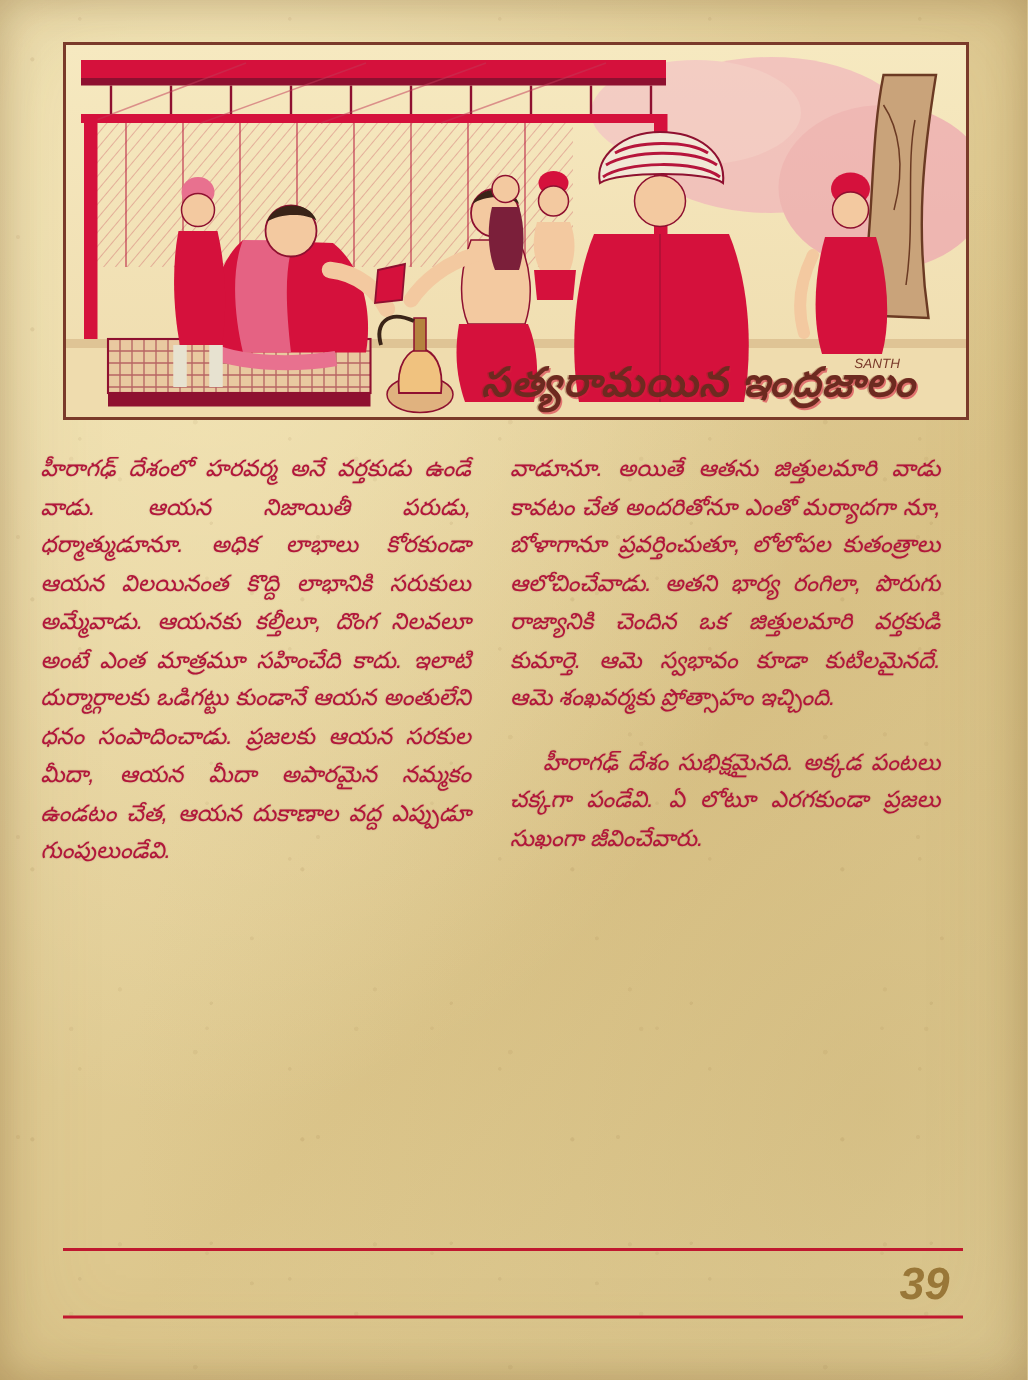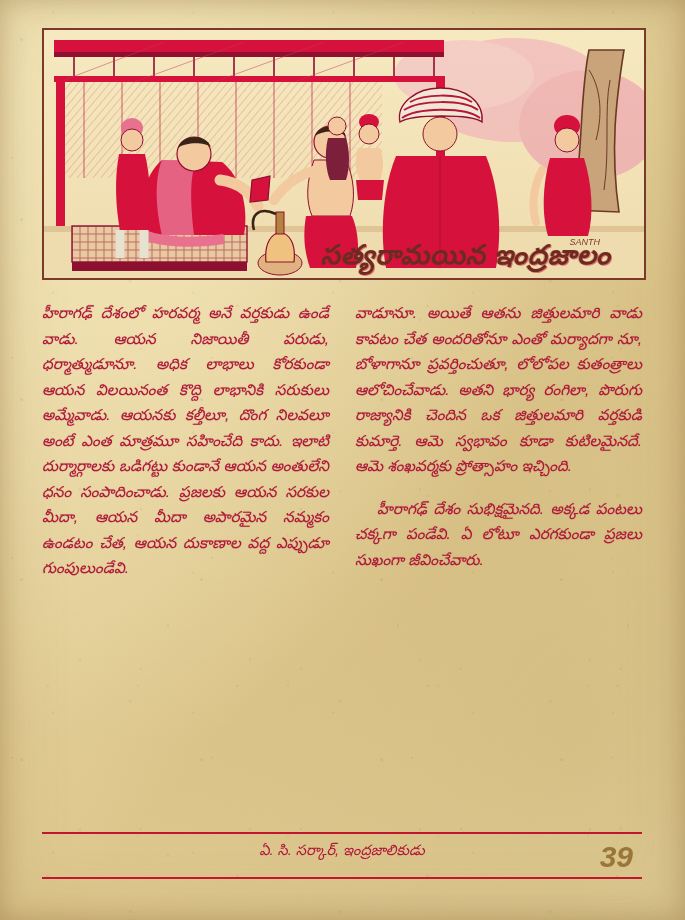--- a/index.html
+++ b/index.html
@@ -79,21 +79,21 @@
     font-weight: bold;
     font-size: 27px;
     letter-spacing: 1px;
     text-shadow: 1px 1px 0 rgba(214,30,60,.55), -1px 0 0 rgba(120,45,30,.35);
     white-space: nowrap;
   }
 
   
   .columns {
     position: absolute;
-    left: 42px;
+    left: 27px;
     top: 300px;
     width: 600px;
     height: 520px;
     display: flex;
     gap: 26px;
   }
   .col {
     width: 287px;
     color: #b2163a;
     font-size: 15.2px;
@@ -313,16 +313,15 @@
     <div class="col">
       <p>హీరాగఢ్ దేశంలో హరవర్మ అనే వర్తకుడు ఉండే వాడు. ఆయన నిజాయితీ పరుడు, ధర్మాత్ముడూనూ. అధిక లాభాలు కోరకుండా ఆయన విలయినంత కొద్ది లాభానికి సరుకులు అమ్మేవాడు. ఆయనకు కల్తీలూ, దొంగ నిలవలూ అంటే ఎంత మాత్రమూ సహించేది కాదు. ఇలాటి దుర్మార్గాలకు ఒడిగట్టు కుండానే ఆయన అంతులేని ధనం సంపాదించాడు. ప్రజలకు ఆయన సరకుల మీదా, ఆయన మీదా అపారమైన నమ్మకం ఉండటం చేత, ఆయన దుకాణాల వద్ద ఎప్పుడూ గుంపులుండేవి.</p>
     </div>
     <div class="col">
       <p>వాడూనూ. అయితే ఆతను జిత్తులమారి వాడు కావటం చేత అందరితోనూ ఎంతో మర్యాదగా నూ, బోళాగానూ ప్రవర్తించుతూ, లోలోపల కుతంత్రాలు ఆలోచించేవాడు. అతని భార్య రంగిలా, పొరుగు రాజ్యానికి చెందిన ఒక జిత్తులమారి వర్తకుడి కుమార్తె. ఆమె స్వభావం కూడా కుటిలమైనదే. ఆమె శంఖవర్మకు ప్రోత్సాహం ఇచ్చింది.</p>
       <p>హీరాగఢ్ దేశం సుభిక్షమైనది. అక్కడ పంటలు చక్కగా పండేవి. ఏ లోటూ ఎరగకుండా ప్రజలు సుఖంగా జీవించేవారు.</p>
     </div>
   </div>
 
   <div class="rule top"></div>
-  <div class="credit">ఏ. సి. సర్కార్, ఇంద్రజాలికుడు</div>
   <div class="page-number">39</div>
   <div class="rule bottom"></div>
 </div>
 
 </body></html>

